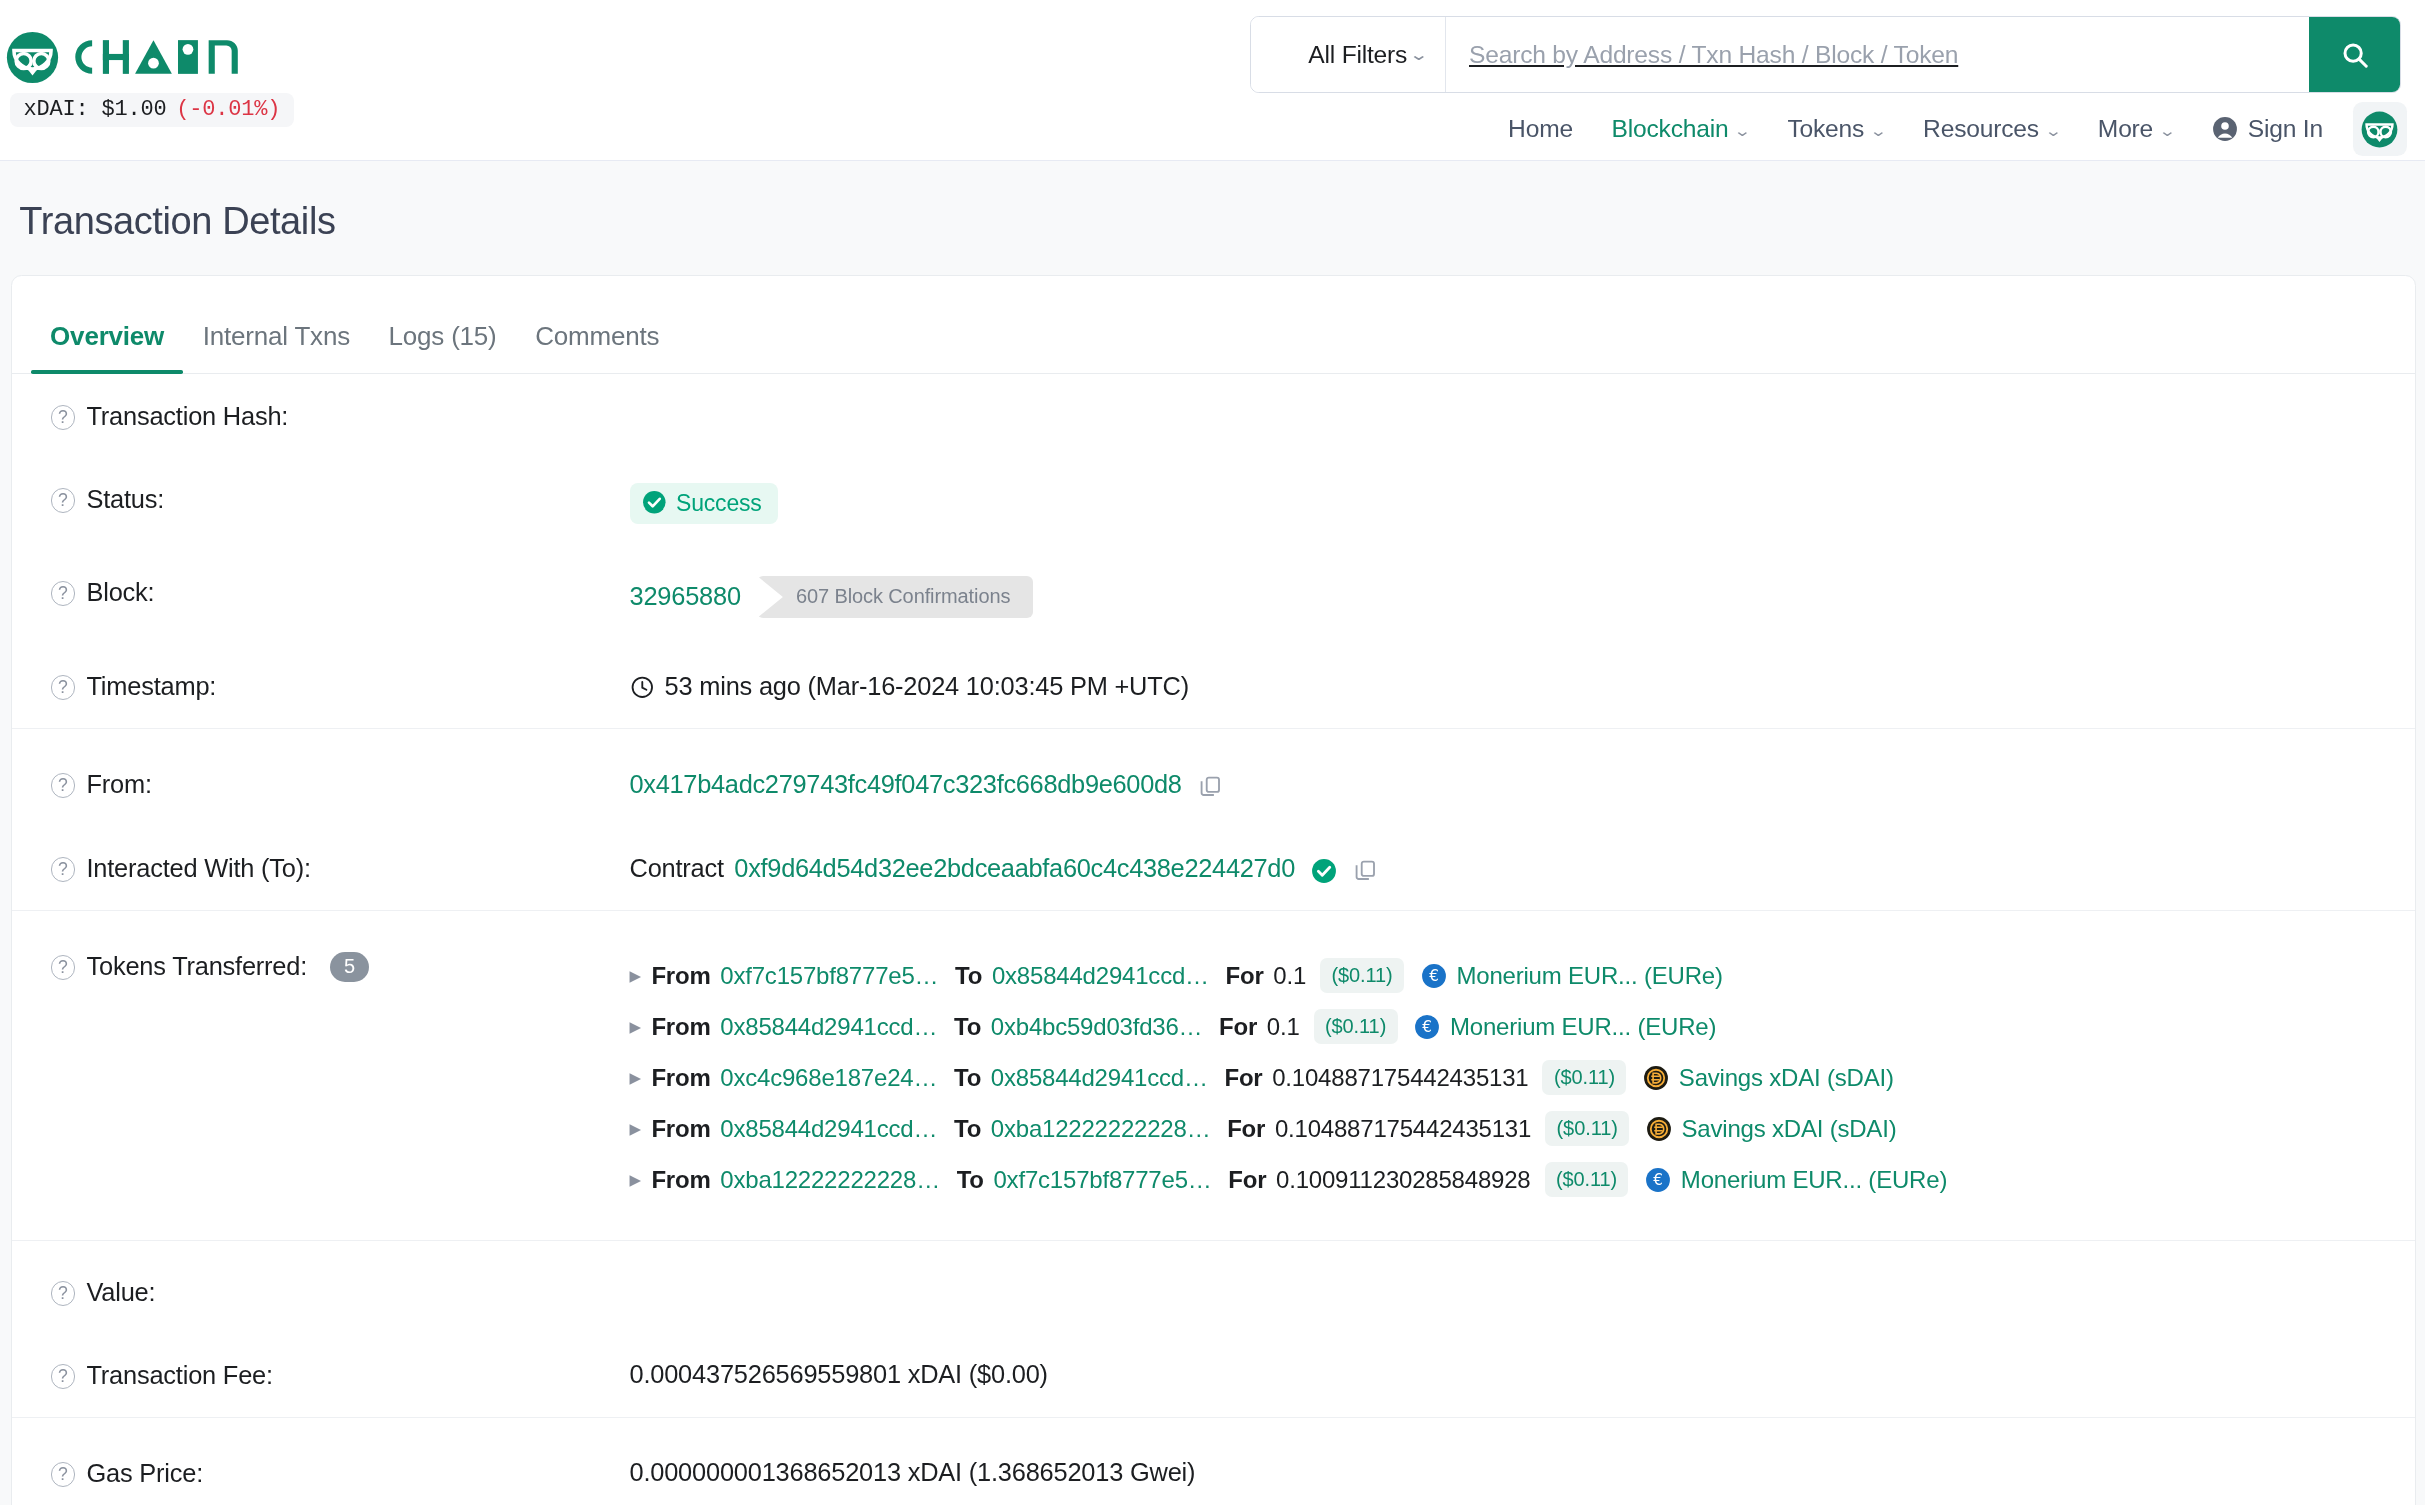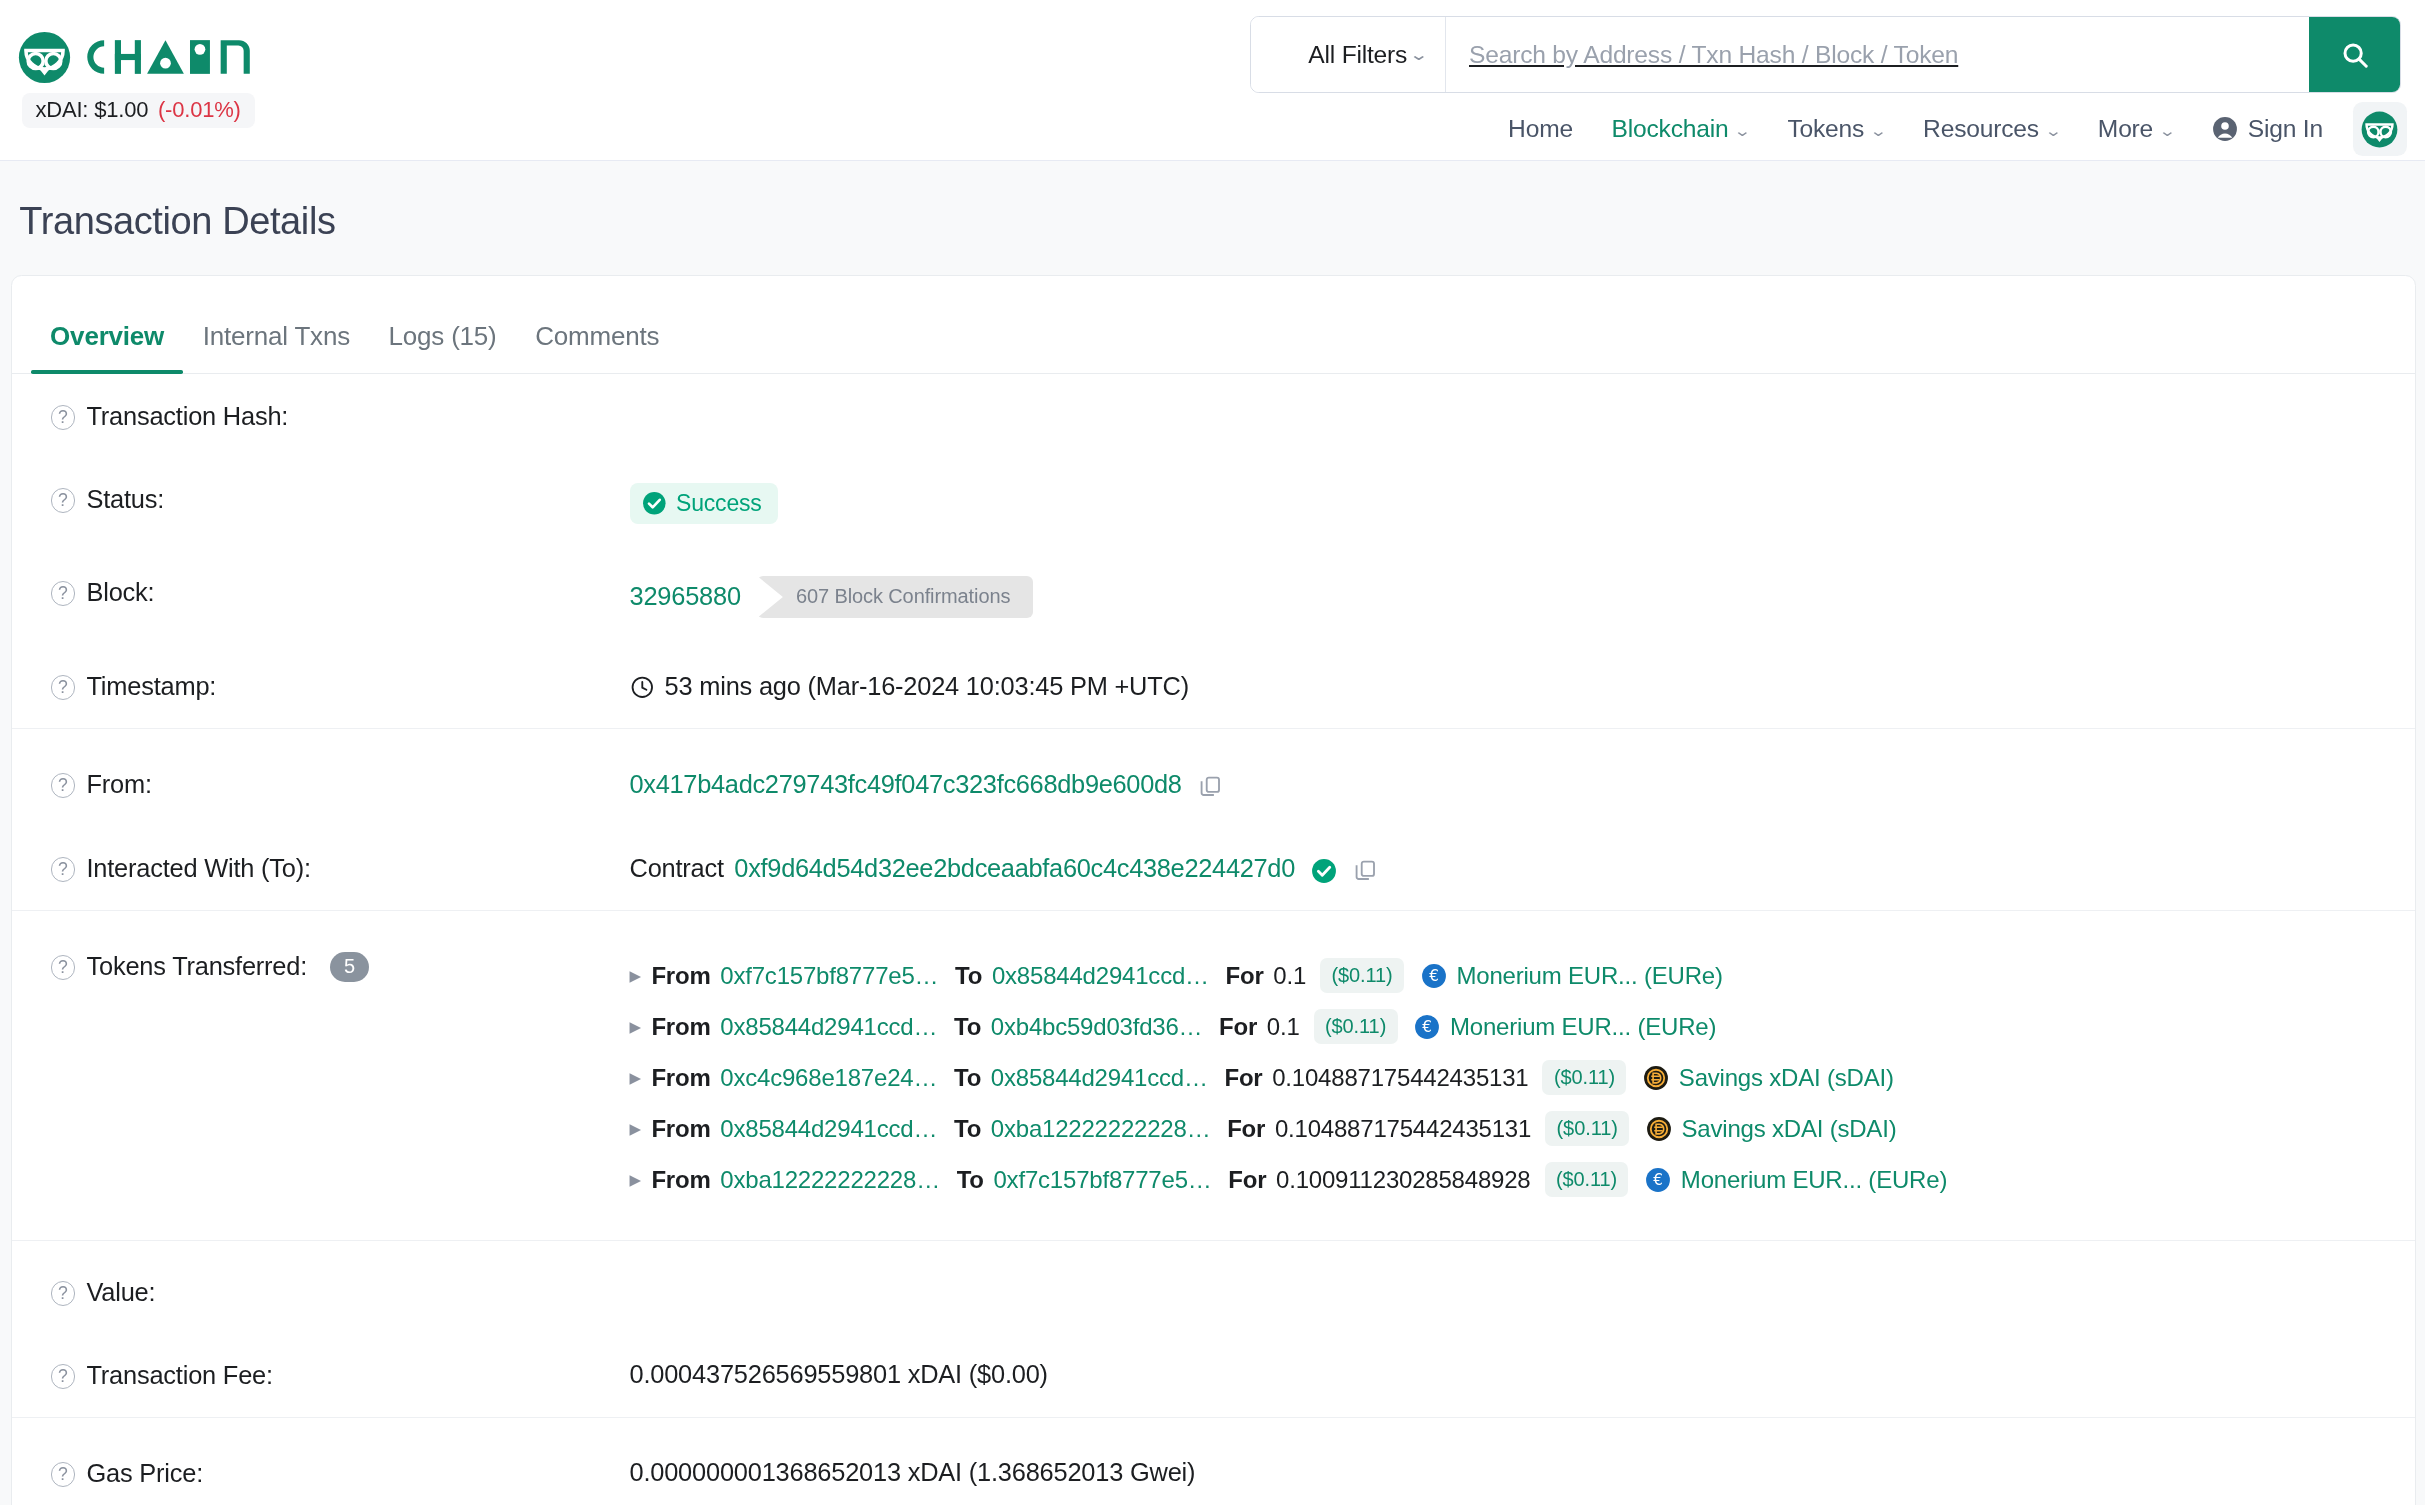--- a/index.html
+++ b/index.html
@@ -14,23 +14,24 @@
 
   
   .header {
     position: relative;
     height: 161px;
     background: #ffffff;
     border-bottom: 0.9px solid #e7eaf3;
   }
   .brand {
     position: absolute;
-    left: 18px;
+    left: 6px;
     top: 30px;
     width: 369px;
+    font-family: Liberation Mono, monospace;
   }
   .logo-row { display: flex; align-items: center; gap: 3.5px; height: 54px; }
   .logo-mark { width: 53px; height: 53px; flex: 0 0 53px; }
   .logo-word { height: 46px; }
   .price-pill {
     display: inline-flex;
     align-items: center;
     margin-top: 8.8px;
     margin-left: 3.5px;
     padding: 4.4px 14px 5.3px 14px;
@@ -239,21 +240,21 @@
   .copy-icon {
     display: inline-flex;
     margin-left: 16px;
     cursor: pointer;
     position: relative;
     top: 1.8px;
   }
 
   .badge-success {
     display: inline-flex;
-    align-items: center;
+    align-items: flex-start;
     gap: 9.7px;
     background: #e7f8f2;
     color: #00a37a;
     border-radius: 8px;
     padding: 7px 16px 7px 12.3px;
     font-size: 23px;
     letter-spacing: -0.2px;
   }
   .check-circle {
     width: 24.6px; height: 24.6px;

